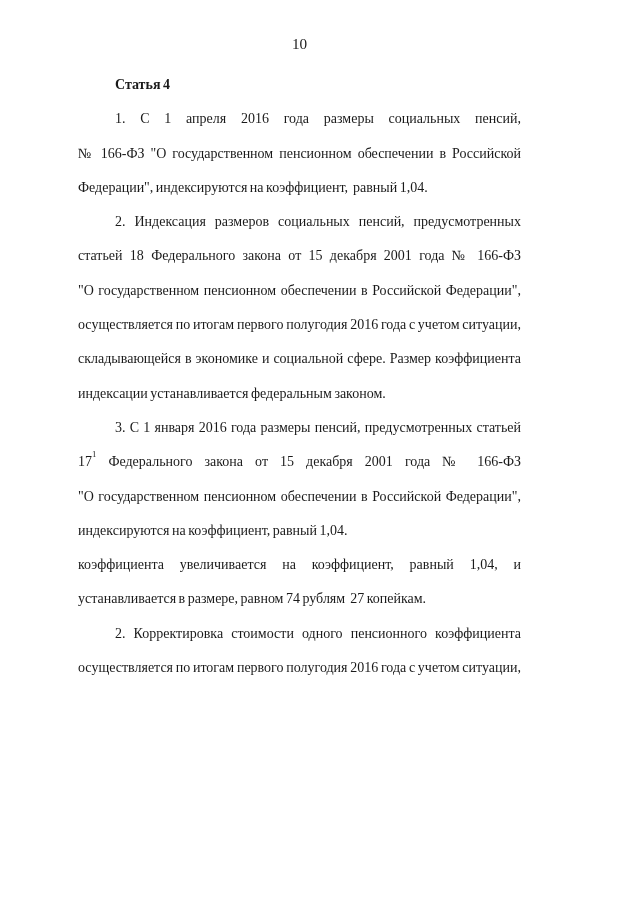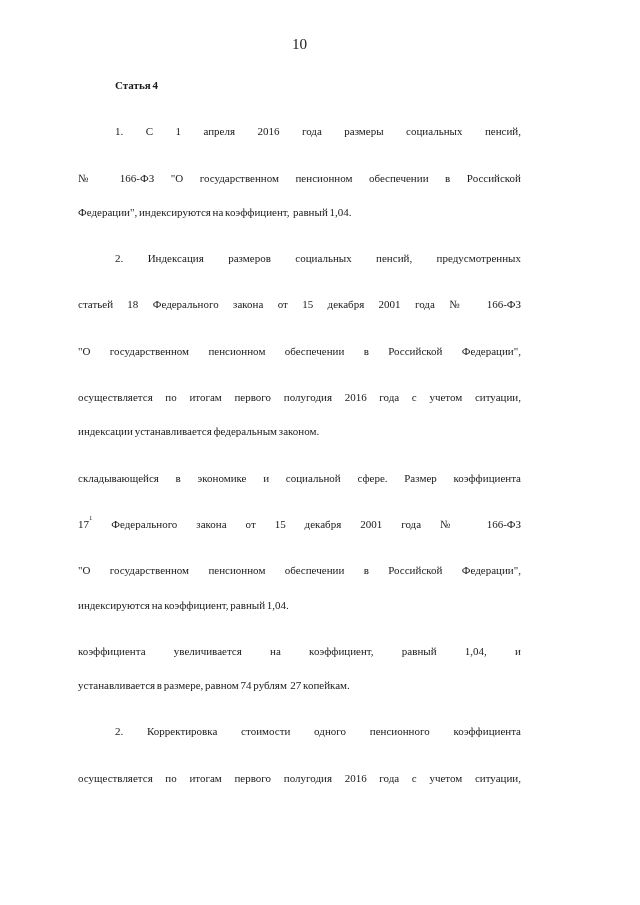--- a/index.html
+++ b/index.html
@@ -16,30 +16,29 @@
     overflow: hidden;
     background: #ffffff;
   }
   .page-number {
     text-align: center;
     font-size: 15.2px;
     line-height: 35px;
     margin-bottom: 7px;
   }
   .doc-body .line {
-    font-size: 11px;
+    font-size: 14px;
     line-height: 34.3px;
     white-space: nowrap;
     word-spacing: -1px;
     text-align: left;
   }
   .doc-body .line.just {
     text-align: justify;
     text-align-last: justify;
-    margin-top: 12px;
     -moz-text-align-last: justify;
   }
   .doc-body .line.first { text-indent: 37px; }
   .doc-body .line.heading {
     font-weight: bold;
     text-indent: 37px;
   }
   .doc-body sup {
     font-size: 0.62em;
     line-height: 0;
@@ -54,22 +53,23 @@
   <div class="page-number">10</div>
   <div class="doc-body">
       <div class="line heading"><span>Статья 4</span></div>
       <div class="line first just"><span>1.&nbsp;С 1&nbsp;апреля 2016&nbsp;года размеры социальных пенсий,</span></div>
       <div class="line just"><span>№&nbsp;166-ФЗ "О&nbsp;государственном пенсионном обеспечении в Российской</span></div>
       <div class="line"><span>Федерации", индексируются на коэффициент,&nbsp; равный 1,04.</span></div>
       <div class="line first just"><span>2.&nbsp;Индексация размеров социальных пенсий, предусмотренных</span></div>
       <div class="line just"><span>статьей 18 Федерального закона от 15 декабря 2001 года №&nbsp;166-ФЗ</span></div>
       <div class="line just"><span>"О&nbsp;государственном пенсионном обеспечении в Российской Федерации",</span></div>
       <div class="line just"><span>осуществляется по итогам первого полугодия 2016&nbsp;года с учетом ситуации,</span></div>
+      <div class="line just"><span>складывающейся в экономике и социальной сфере. Размер коэффициента</span></div>
       <div class="line"><span>индексации устанавливается федеральным законом.</span></div>
-      <div class="line just"><span>складывающейся в экономике и социальной сфере. Размер коэффициента</span></div>
+      <div class="line first just"><span>3.&nbsp;С 1&nbsp;января 2016&nbsp;года размеры пенсий, предусмотренных статьей</span></div>
       <div class="line just"><span>17</span><sup>1</sup><span> Федерального закона от 15 декабря 2001 года № 166-ФЗ</span></div>
       <div class="line just"><span>"О&nbsp;государственном пенсионном обеспечении в Российской Федерации",</span></div>
       <div class="line"><span>индексируются на коэффициент, равный 1,04.</span></div>
       <div class="line just"><span>коэффициента увеличивается на коэффициент, равный&nbsp;1,04, и</span></div>
       <div class="line"><span>устанавливается в размере, равном 74&nbsp;рублям&nbsp; 27&nbsp;копейкам.</span></div>
       <div class="line first just"><span>2.&nbsp;Корректировка стоимости одного пенсионного коэффициента</span></div>
       <div class="line just"><span>осуществляется по итогам первого полугодия 2016&nbsp;года с учетом ситуации,</span></div>
     </div>
 </div>
 

